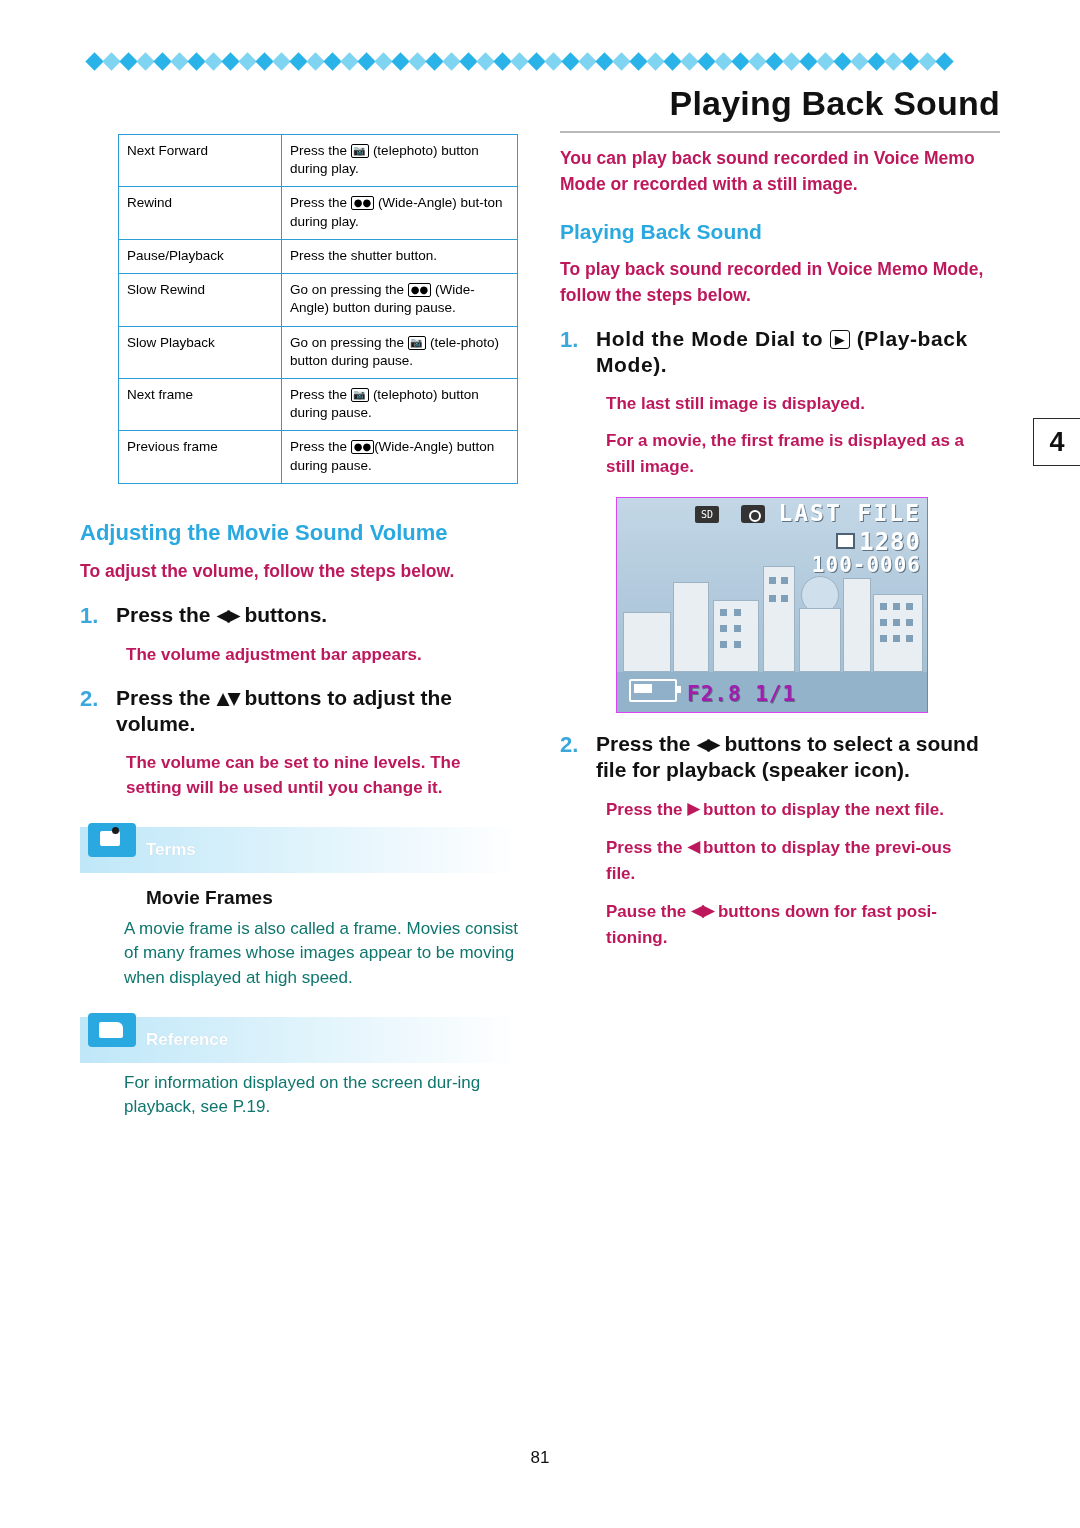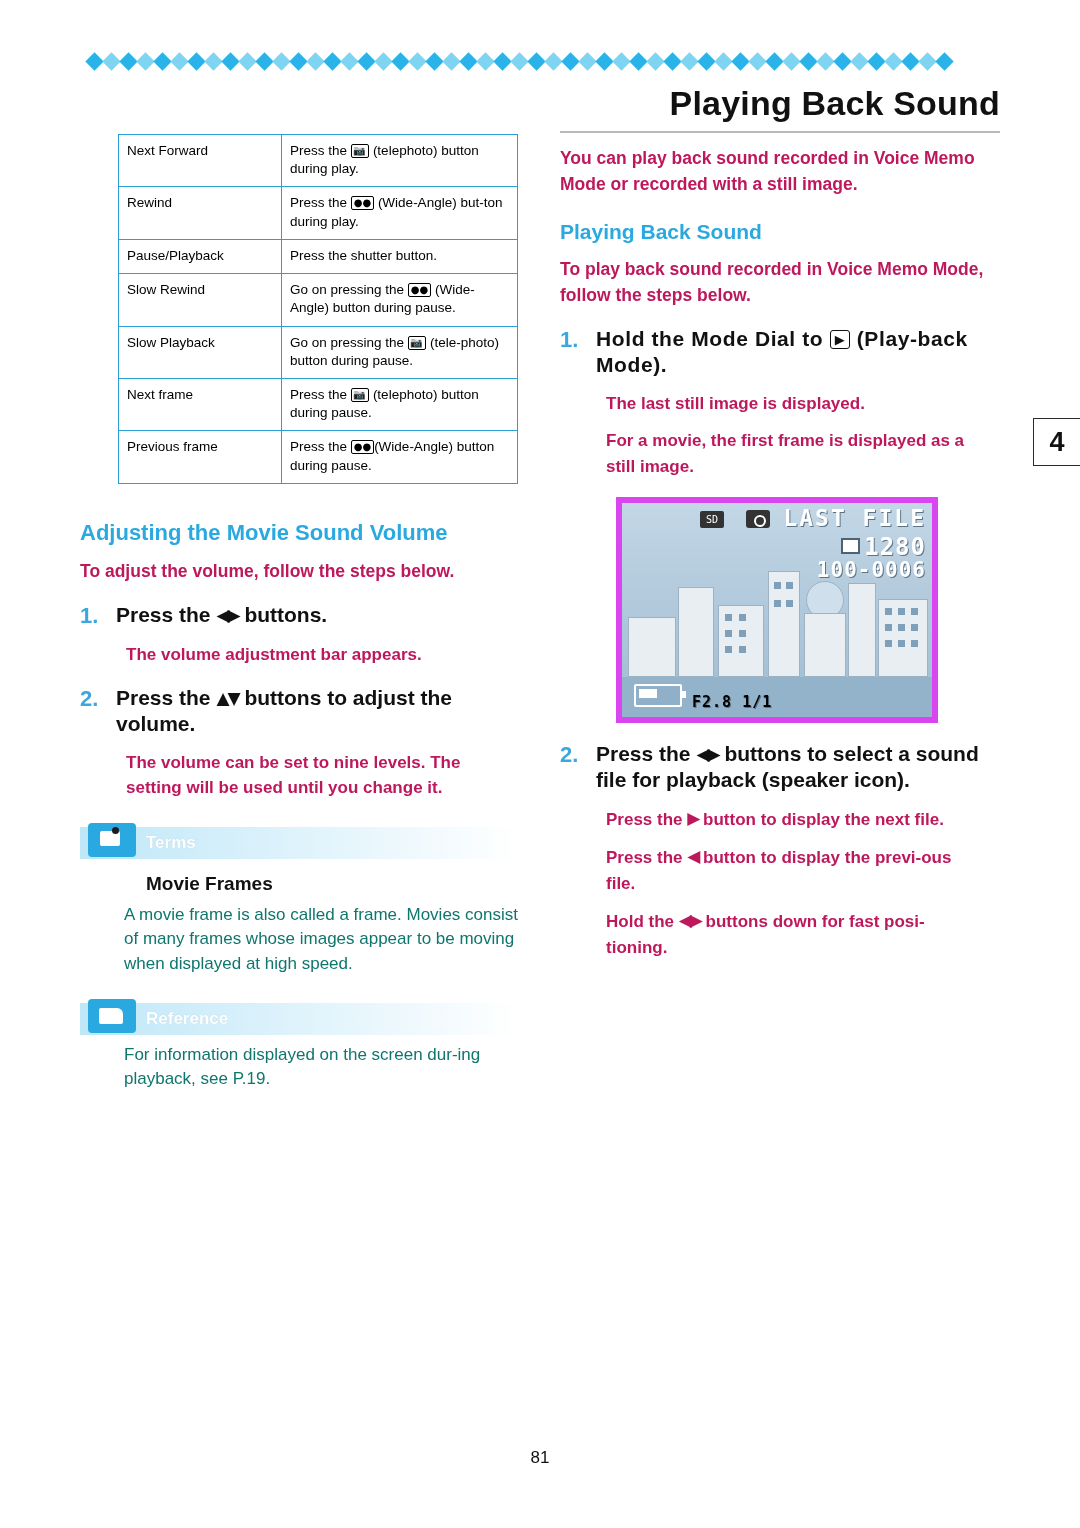--- a/index.html
+++ b/index.html
@@ -164,21 +164,21 @@
     padding: 0 4px;
     font-size: 13px;
     line-height: 17px;
     vertical-align: 2px;
     font-family: "DejaVu Sans", sans-serif;
   }
 
   
   .callout-bar {
     margin-top: 26px;
-    height: 32px;
+    height: 46px;
     background: linear-gradient(to right, #bfe7f8, #ffffff);
     display: flex;
     align-items: center;
     position: relative;
   }
   .callout-bar .tag {
     color: #ffffff;
     font-weight: bold;
     font-size: 17px;
     margin-left: 66px;
@@ -232,21 +232,21 @@
     color: #0f766e;
   }
 
   
   .lcd {
     position: relative;
     width: 310px;
     height: 214px;
     margin: 18px 0 0 56px;
     background: #b9cfe0;
-    border: 6px solid #d946ef;
+    border: 1px solid #d946ef;
     overflow: hidden;
     font-family: "DejaVu Sans Mono", monospace;
   }
   .lcd .sky {
     position: absolute; inset: 0;
     background: linear-gradient(to bottom, #c3d7e6 0%, #aec7da 55%, #9fbdd2 100%);
   }
   .lcd .ground {
     position: absolute; left: 0; right: 0; bottom: 0; height: 40px;
     background: #93b3cb;
@@ -320,21 +320,21 @@
   .lcd .batt::after {
     content:""; position:absolute; right:-6px; top:5px;
     width:4px; height:7px; background:#ffffff;
   }
   .lcd .batt .fill {
     position:absolute; left:3px; top:3px; width:18px; height:9px;
     background:#ffffff;
   }
   .lcd .exif {
     position: absolute; left: 70px; bottom: 6px;
-    font-size: 15px; font-weight: bold; color: #000000;
+    font-size: 21px; font-weight: bold; color: #a21caf;
     letter-spacing: 1px;
     text-shadow: 1px 1px 0 #5d7384;
   }
 
   
   .folio {
     position: absolute;
     left: 0; right: 0;
     top: 1448px;
     text-align: center;
@@ -523,16 +523,16 @@
       </div>
     <div class="exif">F2.8 1/1</div>
   </div>
 
   <div class="step">
     <div class="num">2.</div>
     <div class="txt"><span>Press the </span><span class="arrows">◀▶</span><span> buttons to select a sound file for playback (speaker icon).</span></div>
   </div>
   <p class="body indent"><span>Press the </span><span class="arrows">▶</span><span> button to display the next file.</span></p>
   <p class="body indent"><span>Press the </span><span class="arrows">◀</span><span> button to display the previ-ous file.</span></p>
-  <p class="body indent"><span>Hold the </span><span class="arrows">◀▶</span><span> buttons down for fast posi-tioning.</span></p>
+  <p class="body indent"><span>Pause the </span><span class="arrows">◀▶</span><span> buttons down for fast posi-tioning.</span></p>
 </div>
 
 <div class="folio">81</div>
 
 </body></html>

